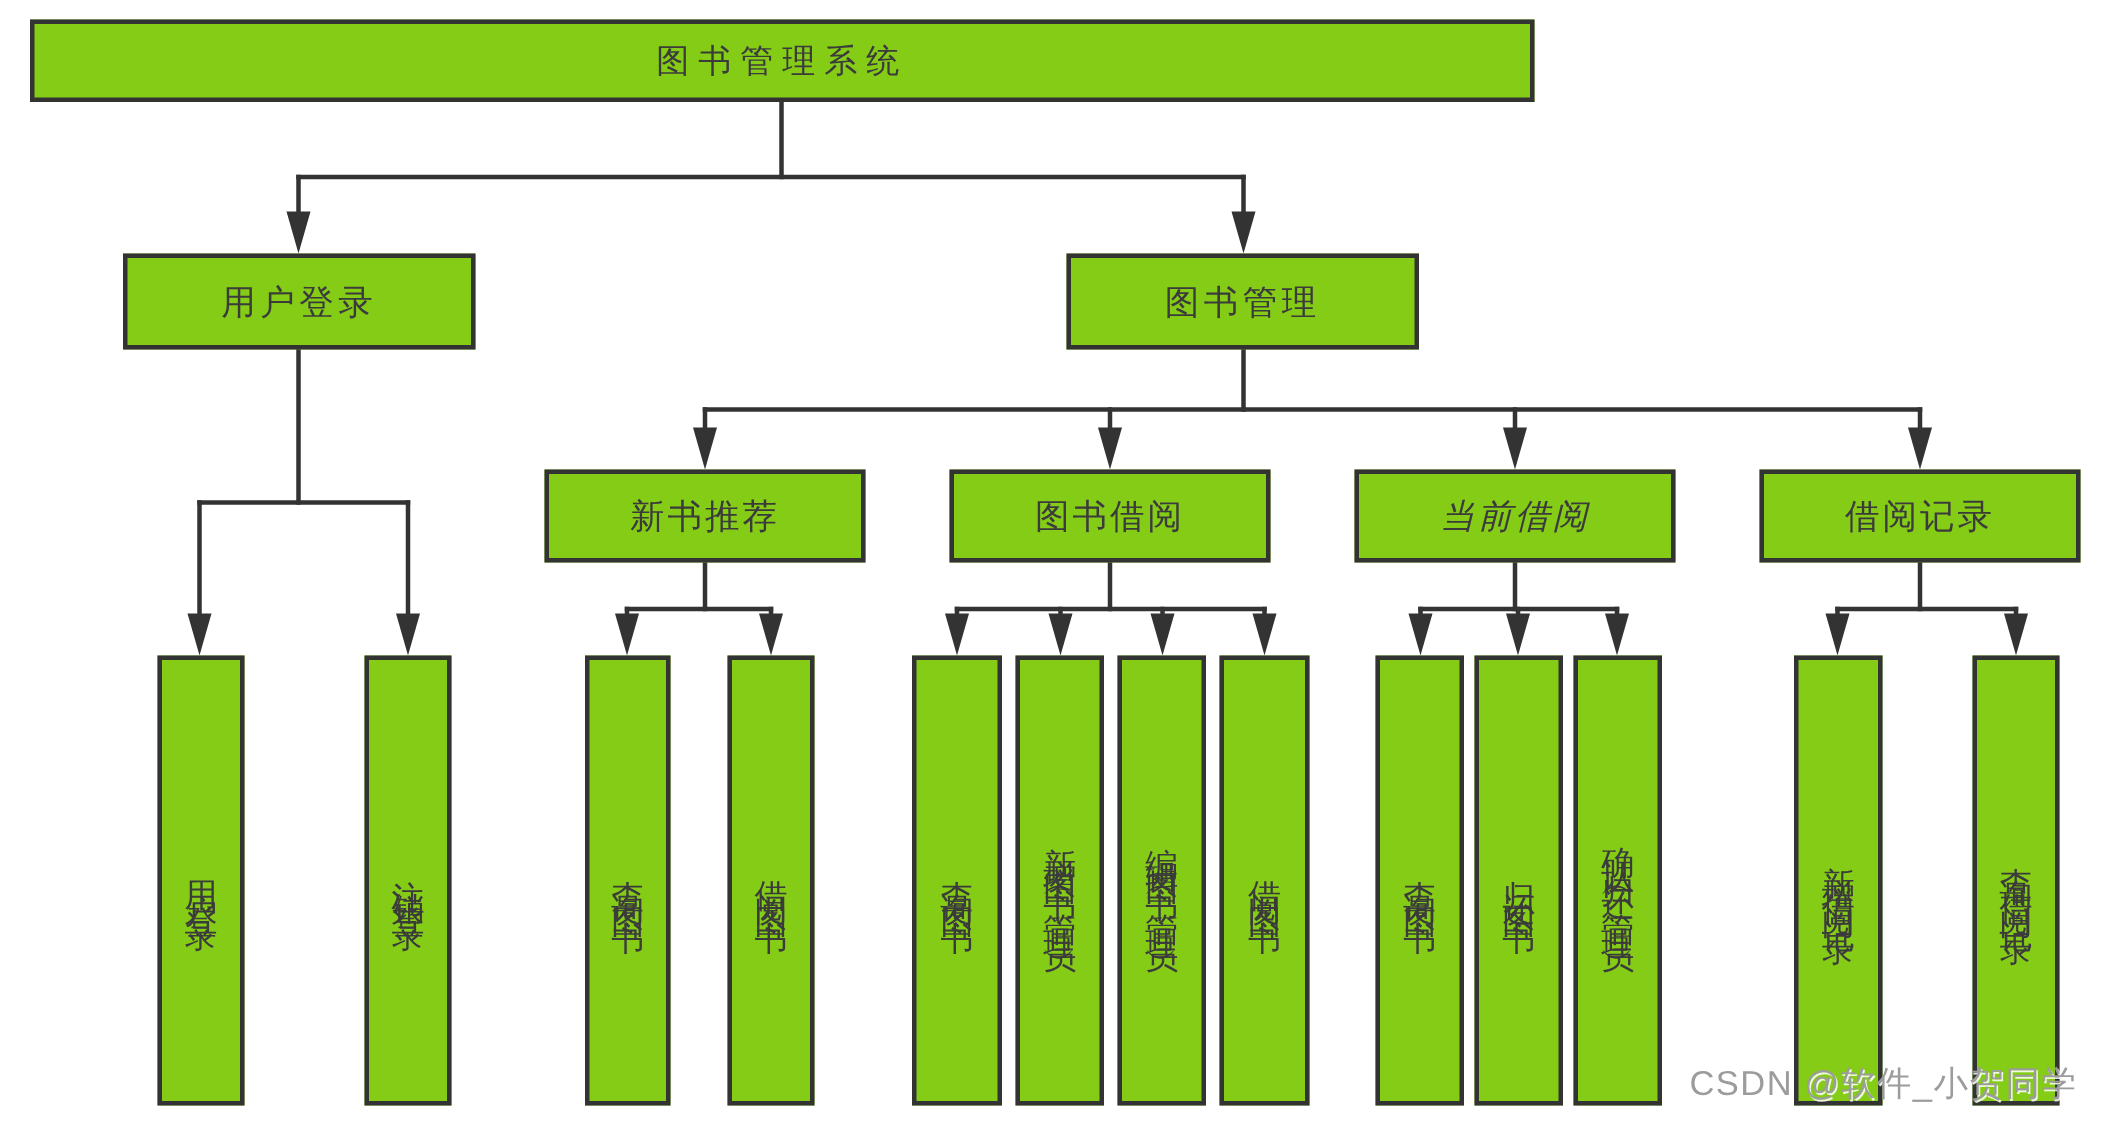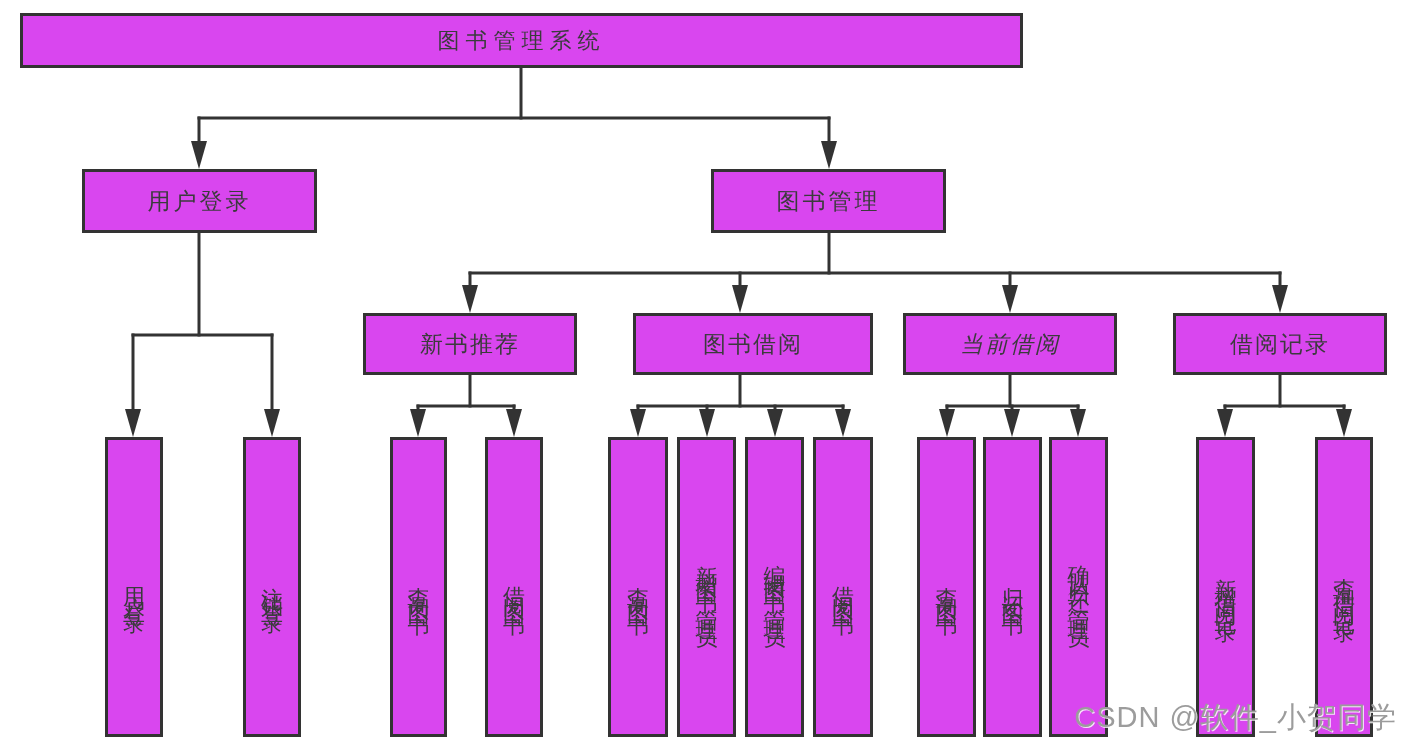--- a/index.html
+++ b/index.html
@@ -22,21 +22,21 @@
     stroke: var(--line, #333333);
     stroke-width: 3;
     stroke-linecap: square;
   }
   svg.connectors polygon {
     fill: var(--line, #333333);
     stroke: none;
   }
   .box {
     position: absolute;
-    background: #d946ef;
+    background: #84cc16;
     border: 3px solid var(--line, #333333);
     display: flex;
     align-items: center;
     justify-content: center;
     color: var(--text, #3b3b3c);
     z-index: 2;
   }
   .box--title { font-size: 22px; letter-spacing: 6px; }
   .box--branch { font-size: 23px; letter-spacing: 3px; }
   .box--module { font-size: 23px; letter-spacing: 2px; }
@@ -44,24 +44,24 @@
     writing-mode: vertical-rl;
     text-orientation: upright;
     font-size: 22px;
     letter-spacing: 9px;
     line-height: 1;
     white-space: nowrap;
   }
   .box--leaf { font-size: 22px; }
   .watermark {
     position: absolute;
-    right: 8px;
+    right: 20px;
     bottom: 9px;
     z-index: 5;
-    font-size: 29px;
+    font-size: 23px;
     letter-spacing: 1px;
     color: var(--wm, #9c9c9c);
     text-shadow: 1px 1px 0 rgba(255,255,255,0.85);
   }
 </style>
 </head>
 <body>
 
 <div class="canvas" style="--line: #333333; --text: #3b3b3c; --wm: #9c9c9c; --bg: #ffffff;">
 
@@ -140,21 +140,21 @@
       <polygon points="1336,409 1352,409 1344,437"></polygon>
     </g>
   </svg>
 
   <div class="box box--title" style="left:20px; top:13px; width:1003px; height:55px;">图书管理系统</div>
 
   <div class="box box--branch" style="left:82px; top:169px; width:235px; height:64px;">用户登录</div>
   <div class="box box--branch" style="left:711px; top:169px; width:235px; height:64px;">图书管理</div>
 
   <div class="box box--module" style="left:363px; top:313px; width:214px; height:62px;">新书推荐</div>
-  <div class="box box--module" style="left:633px; top:313px; width:240px; height:62px;">图书借阅</div>
+  <div class="box box--module" style="left:633px; top:313px; width:214px; height:62px;">图书借阅</div>
   <div class="box box--module" style="left:903px; top:313px; width:214px; height:62px;font-style:italic;">当前借阅</div>
   <div class="box box--module" style="left:1173px; top:313px; width:214px; height:62px;">借阅记录</div>
 
   <div class="box box--leaf" style="left:105px; top:437px; width:58px; height:300px;">
     <span>用户登录</span>
   </div>
   <div class="box box--leaf" style="left:243px; top:437px; width:58px; height:300px;">
     <span>注销登录</span>
   </div>
 

